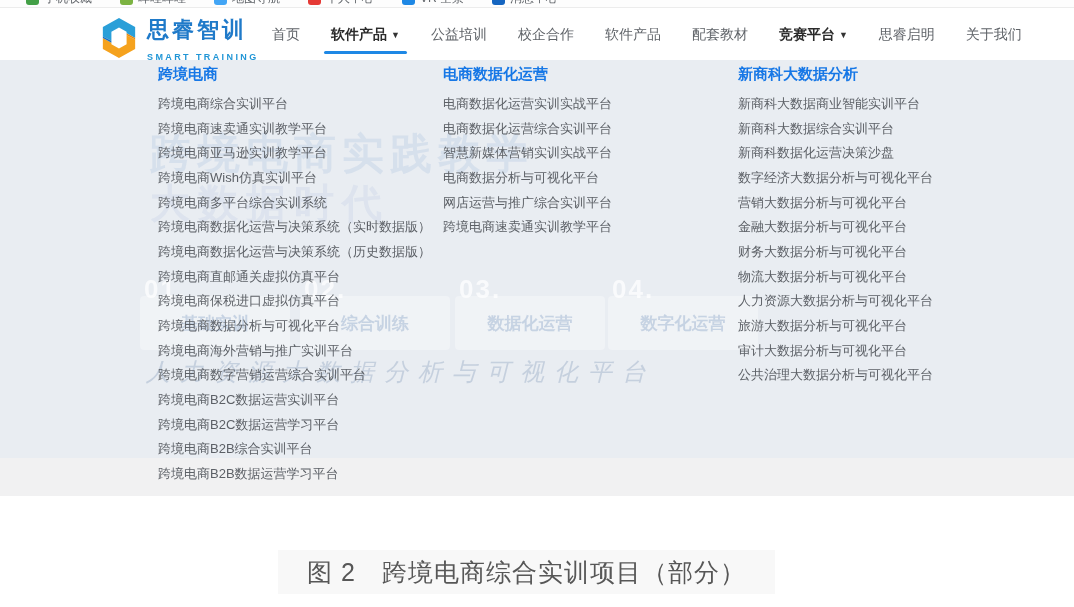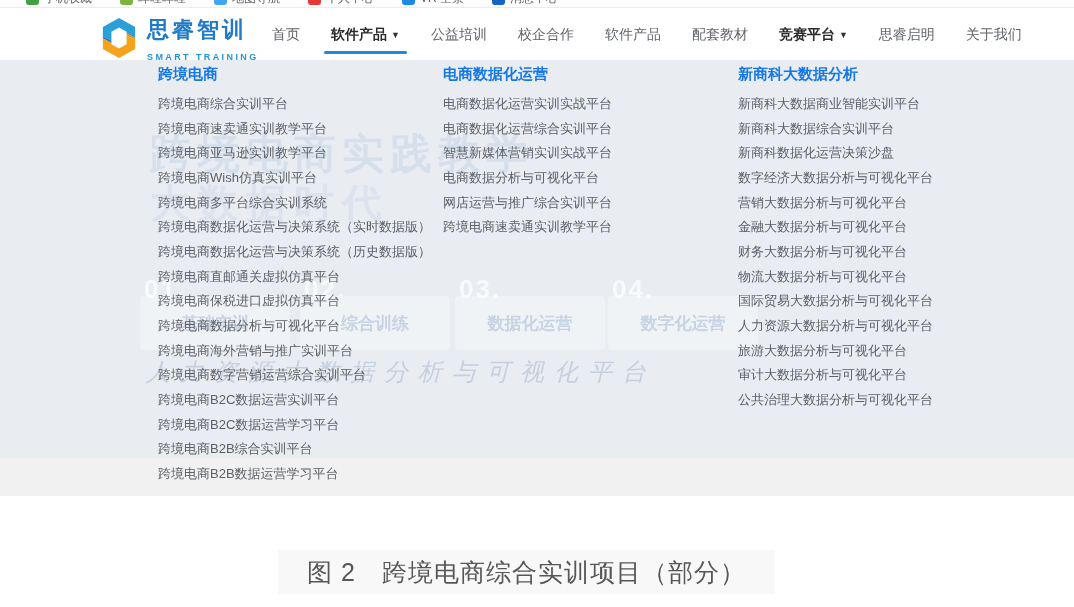--- a/index.html
+++ b/index.html
@@ -176,21 +176,20 @@
       <div class="col-title">新商科大数据分析</div>
       <ul>
           <li>新商科大数据商业智能实训平台</li>
           <li>新商科大数据综合实训平台</li>
           <li>新商科数据化运营决策沙盘</li>
           <li>数字经济大数据分析与可视化平台</li>
           <li>营销大数据分析与可视化平台</li>
           <li>金融大数据分析与可视化平台</li>
           <li>财务大数据分析与可视化平台</li>
           <li>物流大数据分析与可视化平台</li>
-          <li>国际贸易大数据分析与可视化平台</li>
           <li>人力资源大数据分析与可视化平台</li>
           <li>旅游大数据分析与可视化平台</li>
           <li>审计大数据分析与可视化平台</li>
           <li>公共治理大数据分析与可视化平台</li>
         </ul>
     </div>
   </div>
 
   <div class="caption-box">
     <span class="caption-text">图 2　跨境电商综合实训项目（部分）</span>

